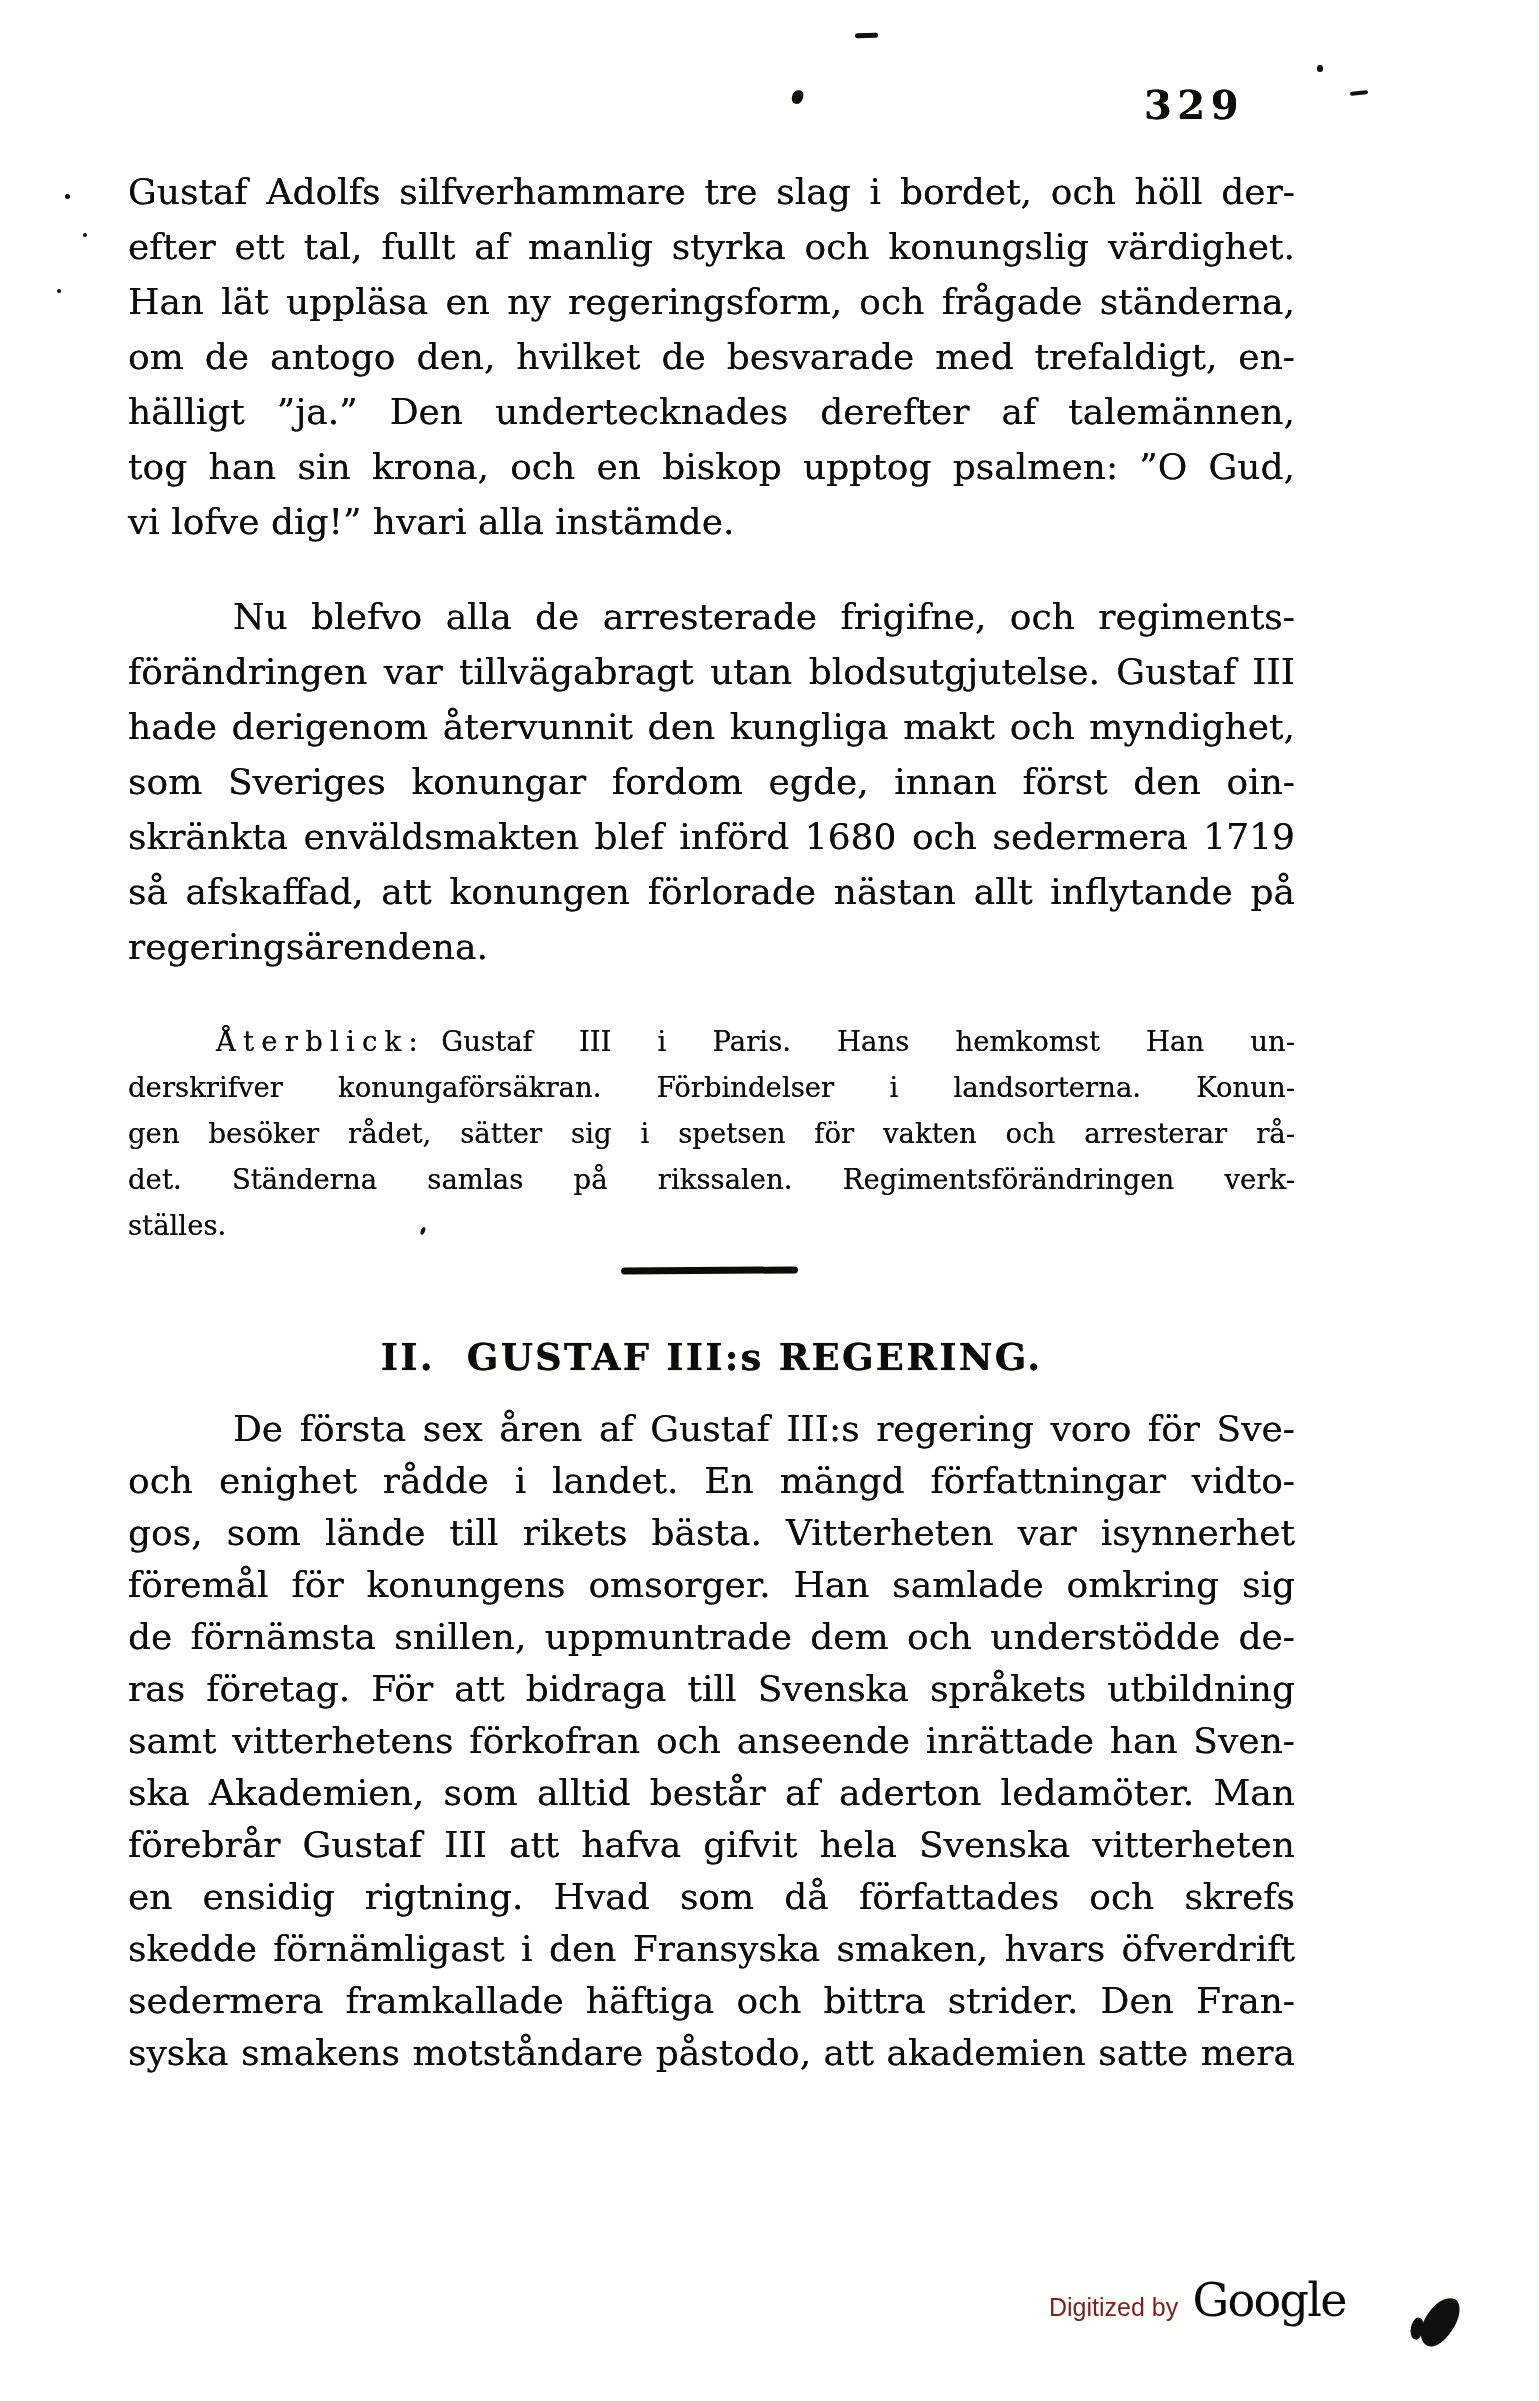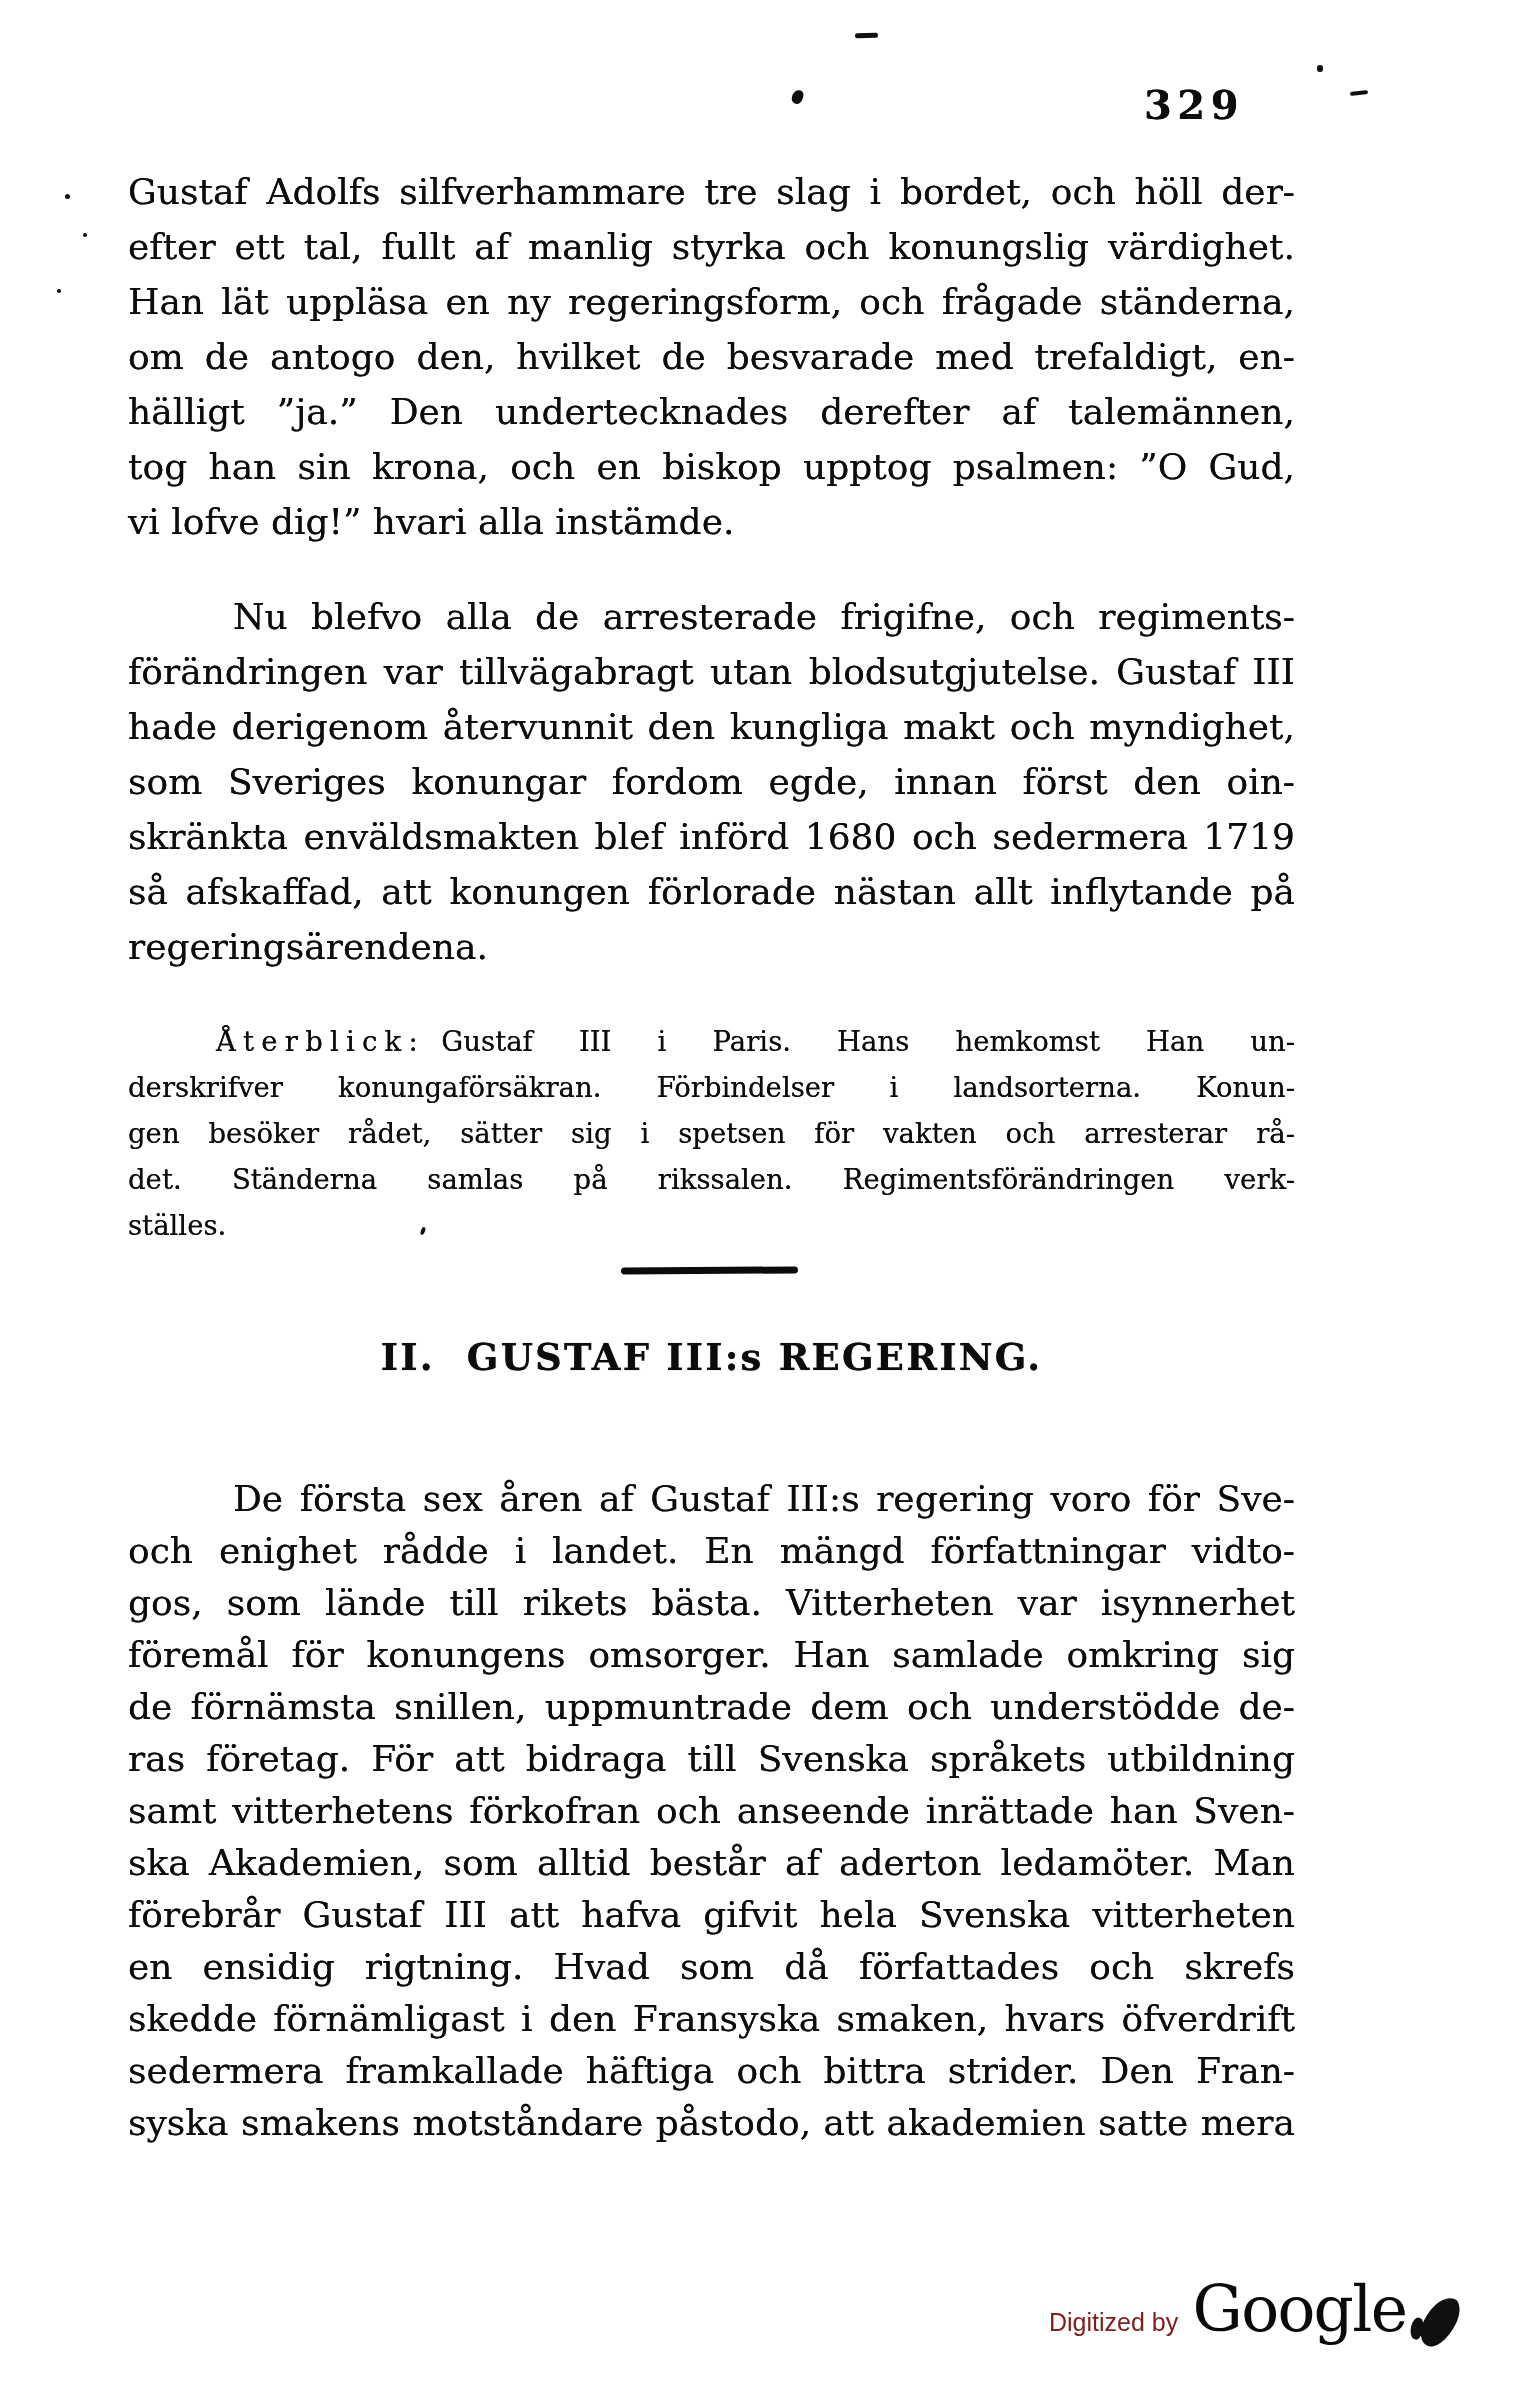--- a/index.html
+++ b/index.html
@@ -68,41 +68,41 @@
     top: 1335px;
     left: 128px;
     width: 1167px;
     text-align: center;
     font-size: 37px;
     font-weight: bold;
     letter-spacing: 2.2px;
     text-shadow: 0 0 0.7px rgba(0,0,0,.85);
   }
   .heading .hnum { margin-right: 32px; }
-  #p3 { top: 1473px; }
+  #p3 { top: 1403px; }
   #p3 .line { line-height: 52px; }
   
   .footer {
     position: absolute;
     top: 2273px;
     left: 1001px;
     display: flex;
     align-items: baseline;
     gap: 14.3px;
     white-space: nowrap;
   }
   .dig {
     font-family: "Liberation Sans", "DejaVu Sans", sans-serif;
     font-size: 25px;
     color: #7f1d1d;
     margin-left: 48px;
   }
   .brand {
     font-family: "DejaVu Serif", serif;
-    font-size: 63px;
+    font-size: 46px;
     letter-spacing: -1.7px;
     color: #0a0a0a;
   }
   
   .mark { position: absolute; background: #101010; }
   .m-dash1  { top: 33px;   left: 855px; width: 23px; height: 5px;  border-radius: 2.2px; transform: rotate(-2deg); }
   .m-blob1  { top: 90px;  left: 792px; width: 11px; height: 14.3px; border-radius: 60% 40% 55% 45%; transform: rotate(14deg); }
   .m-dot1   { top: 65px;  left: 1317px; width: 5.5px; height: 6.6px; border-radius: 50%; }
   .m-dash2  { top: 91px;  left: 1350px; width: 17.6px; height: 4.4px;  border-radius: 2.2px; transform: rotate(-6deg); }
   .m-dot2   { top: 194px;  left: 65px;  width: 5px;  height: 5px;  border-radius: 50%; }

